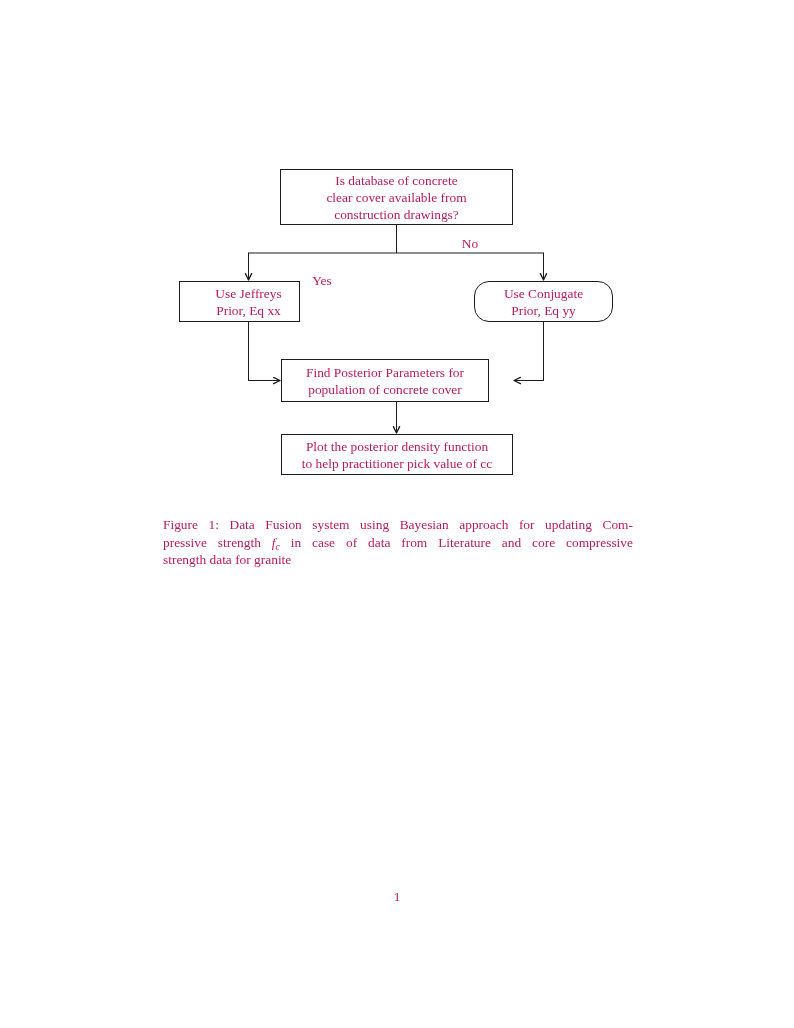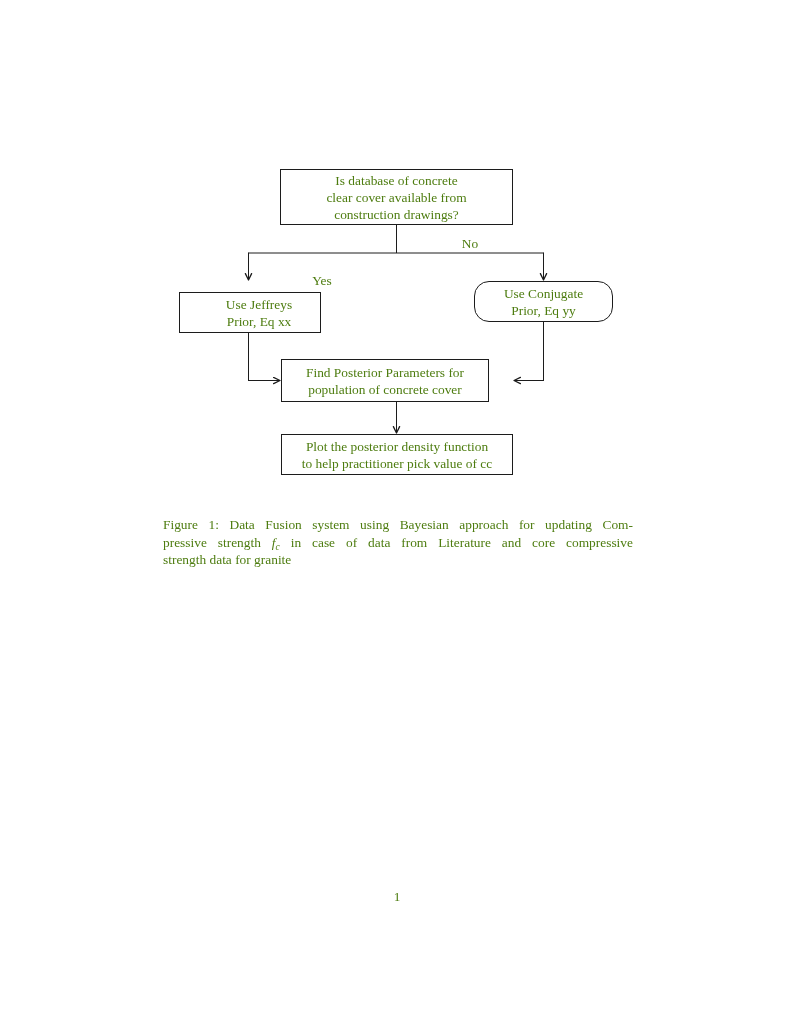--- a/index.html
+++ b/index.html
@@ -6,21 +6,21 @@
     margin: 0;
     padding: 0;
     background: #ffffff;
   }
   .page {
     position: relative;
     width: 794px;
     height: 1028px;
     background: #ffffff;
     font-family: "Liberation Serif", "DejaVu Serif", serif;
-    color: #4d7c0f;
+    color: #be185d;
     overflow: hidden;
   }
   .connectors {
     position: absolute;
     left: 0;
     top: 0;
     pointer-events: none;
   }
   .node {
     position: absolute;
@@ -30,21 +30,21 @@
     display: flex;
     flex-direction: column;
     justify-content: center;
     align-items: center;
     text-align: center;
     font-size: 13.4px;
     line-height: 17px;
     white-space: nowrap;
   }
   .node-question  { left: 280px; top: 169px; width: 233px; height: 56px; }
-  .node-jeffreys  { left: 179px; top: 292px; width: 142px; height: 41px; padding-left: 18px; }
+  .node-jeffreys  { left: 179px; top: 281px; width: 121px; height: 41px; padding-left: 18px; }
   .node-conjugate { left: 474px; top: 281px; width: 139px; height: 41px; border-radius: 15px; }
   .node-posterior { left: 281px; top: 359px; width: 208px; height: 43px; }
   .node-plot      { left: 281px; top: 434px; width: 232px; height: 41px; }
   .edge-label {
     position: absolute;
     font-size: 13.4px;
     line-height: 17px;
     transform: translateX(-50%);
   }
   .label-yes { left: 322px; top: 235px; margin-top: 37px; }

